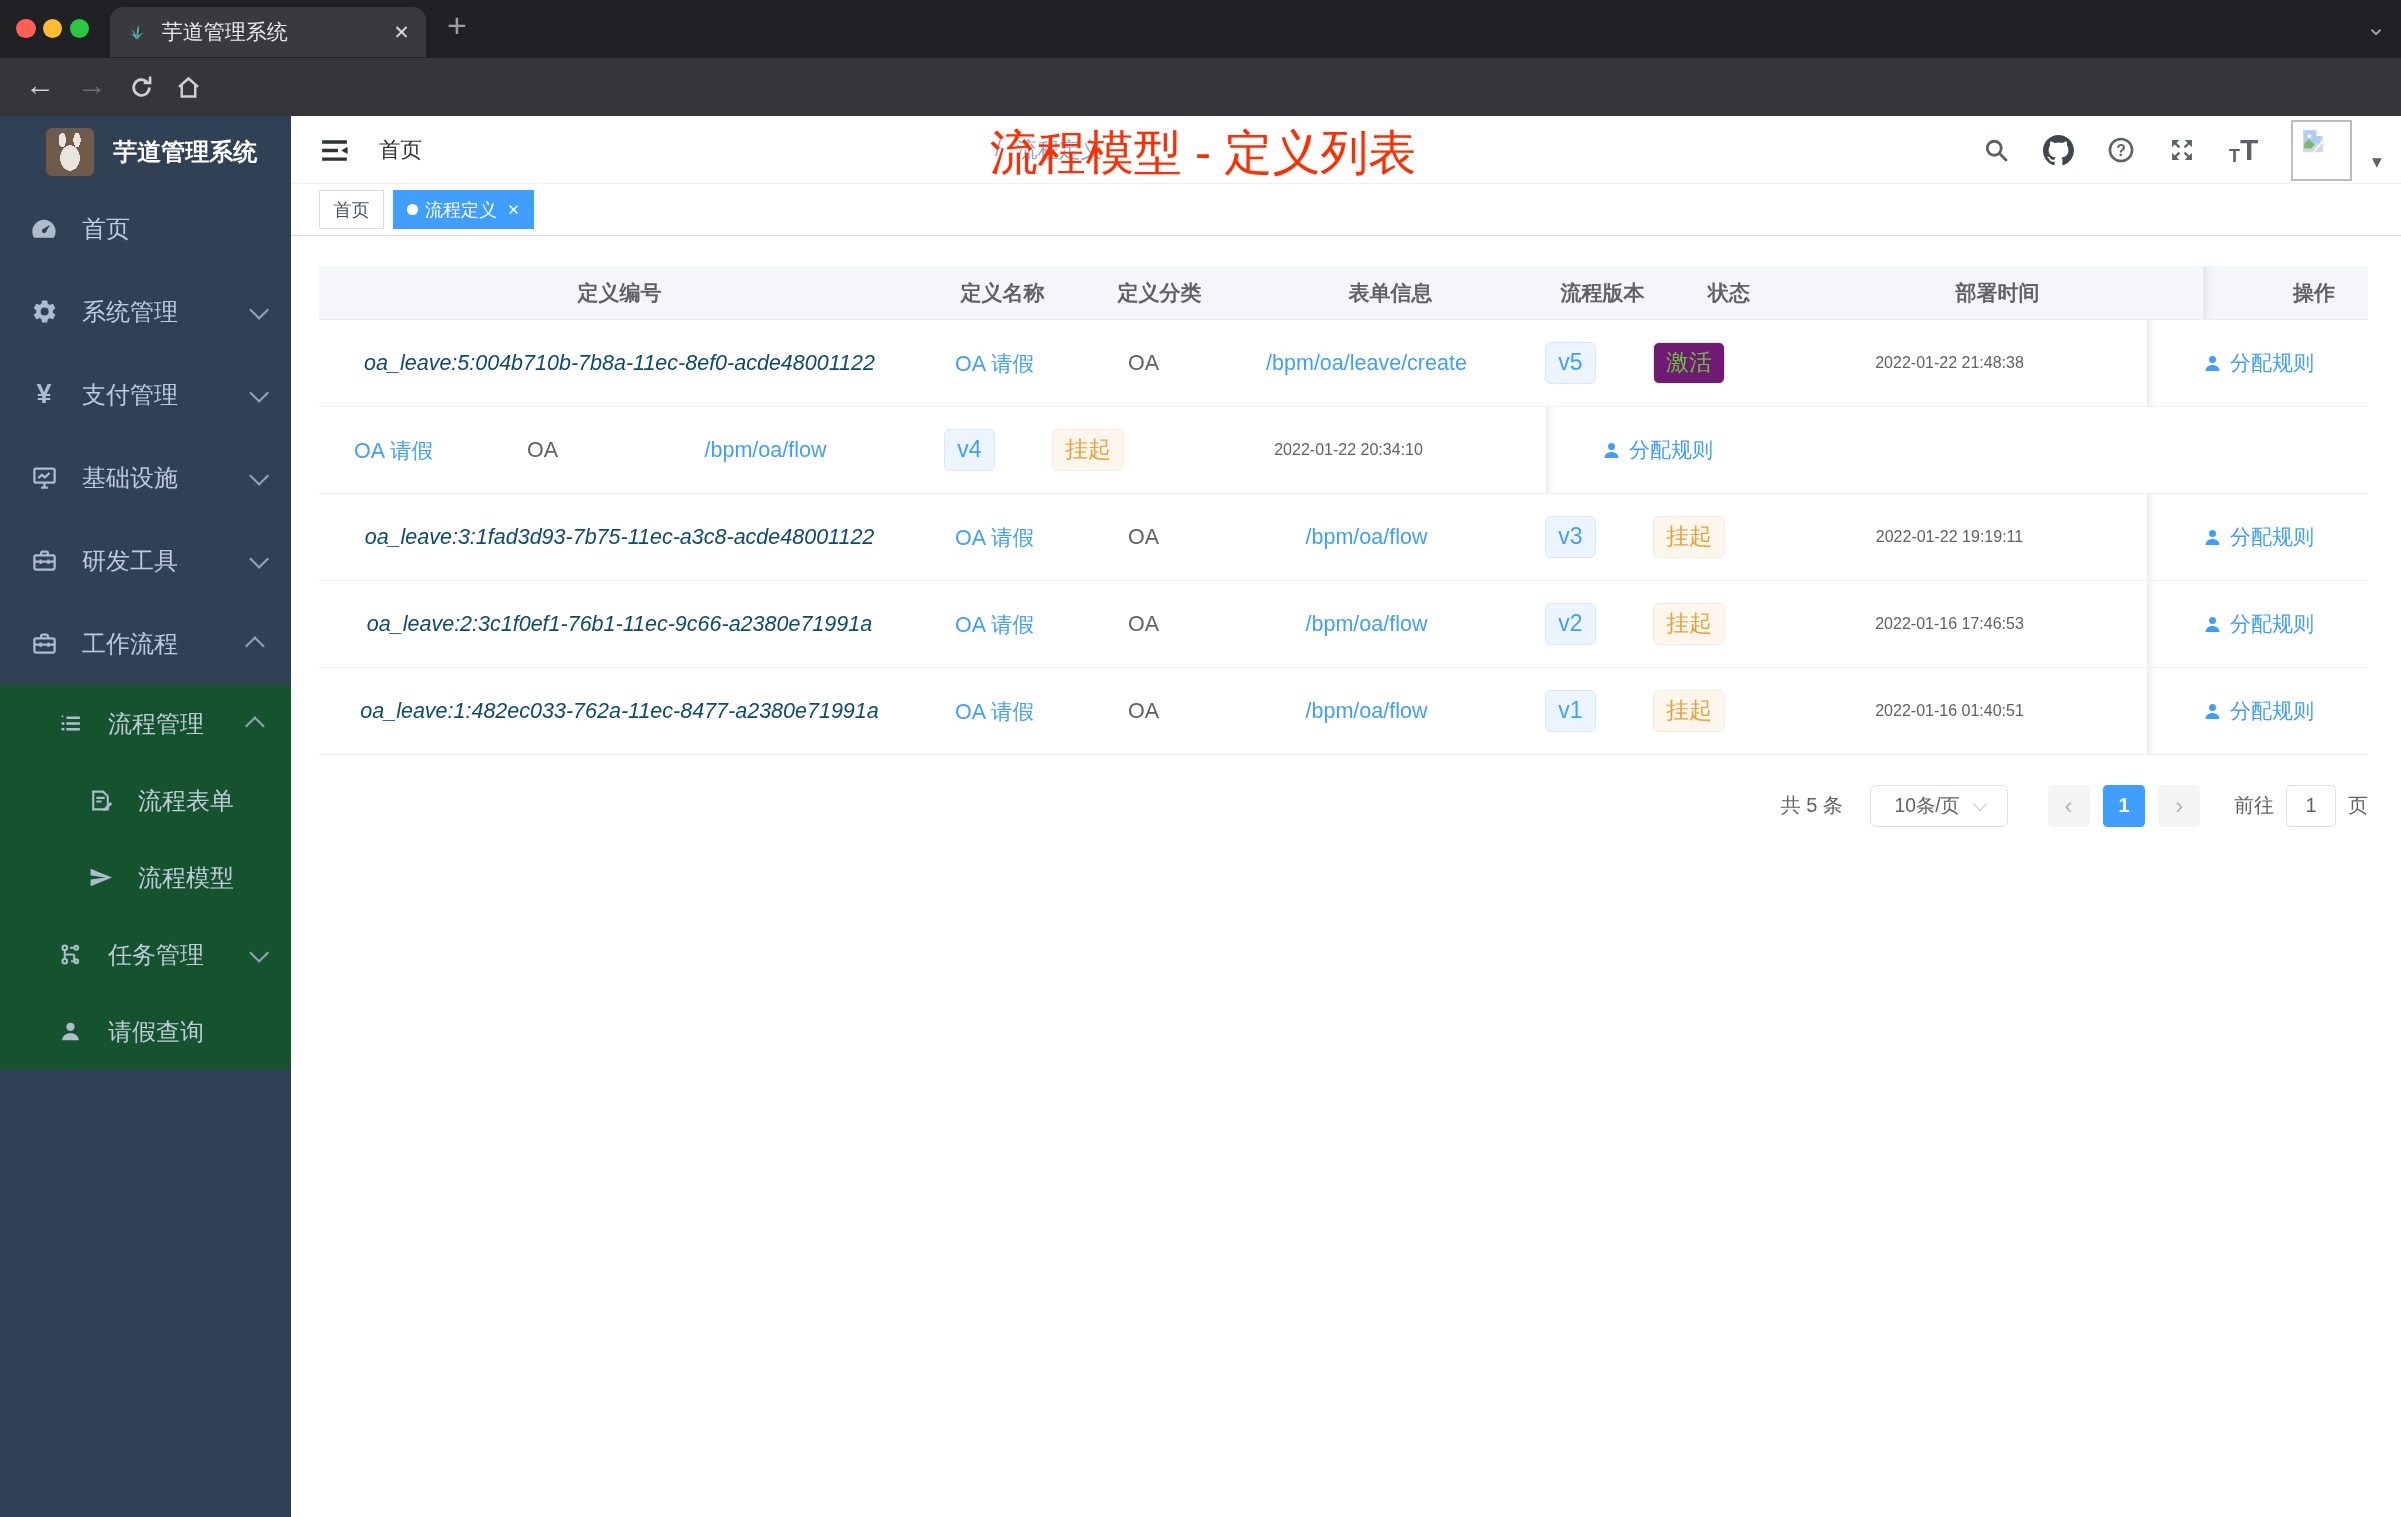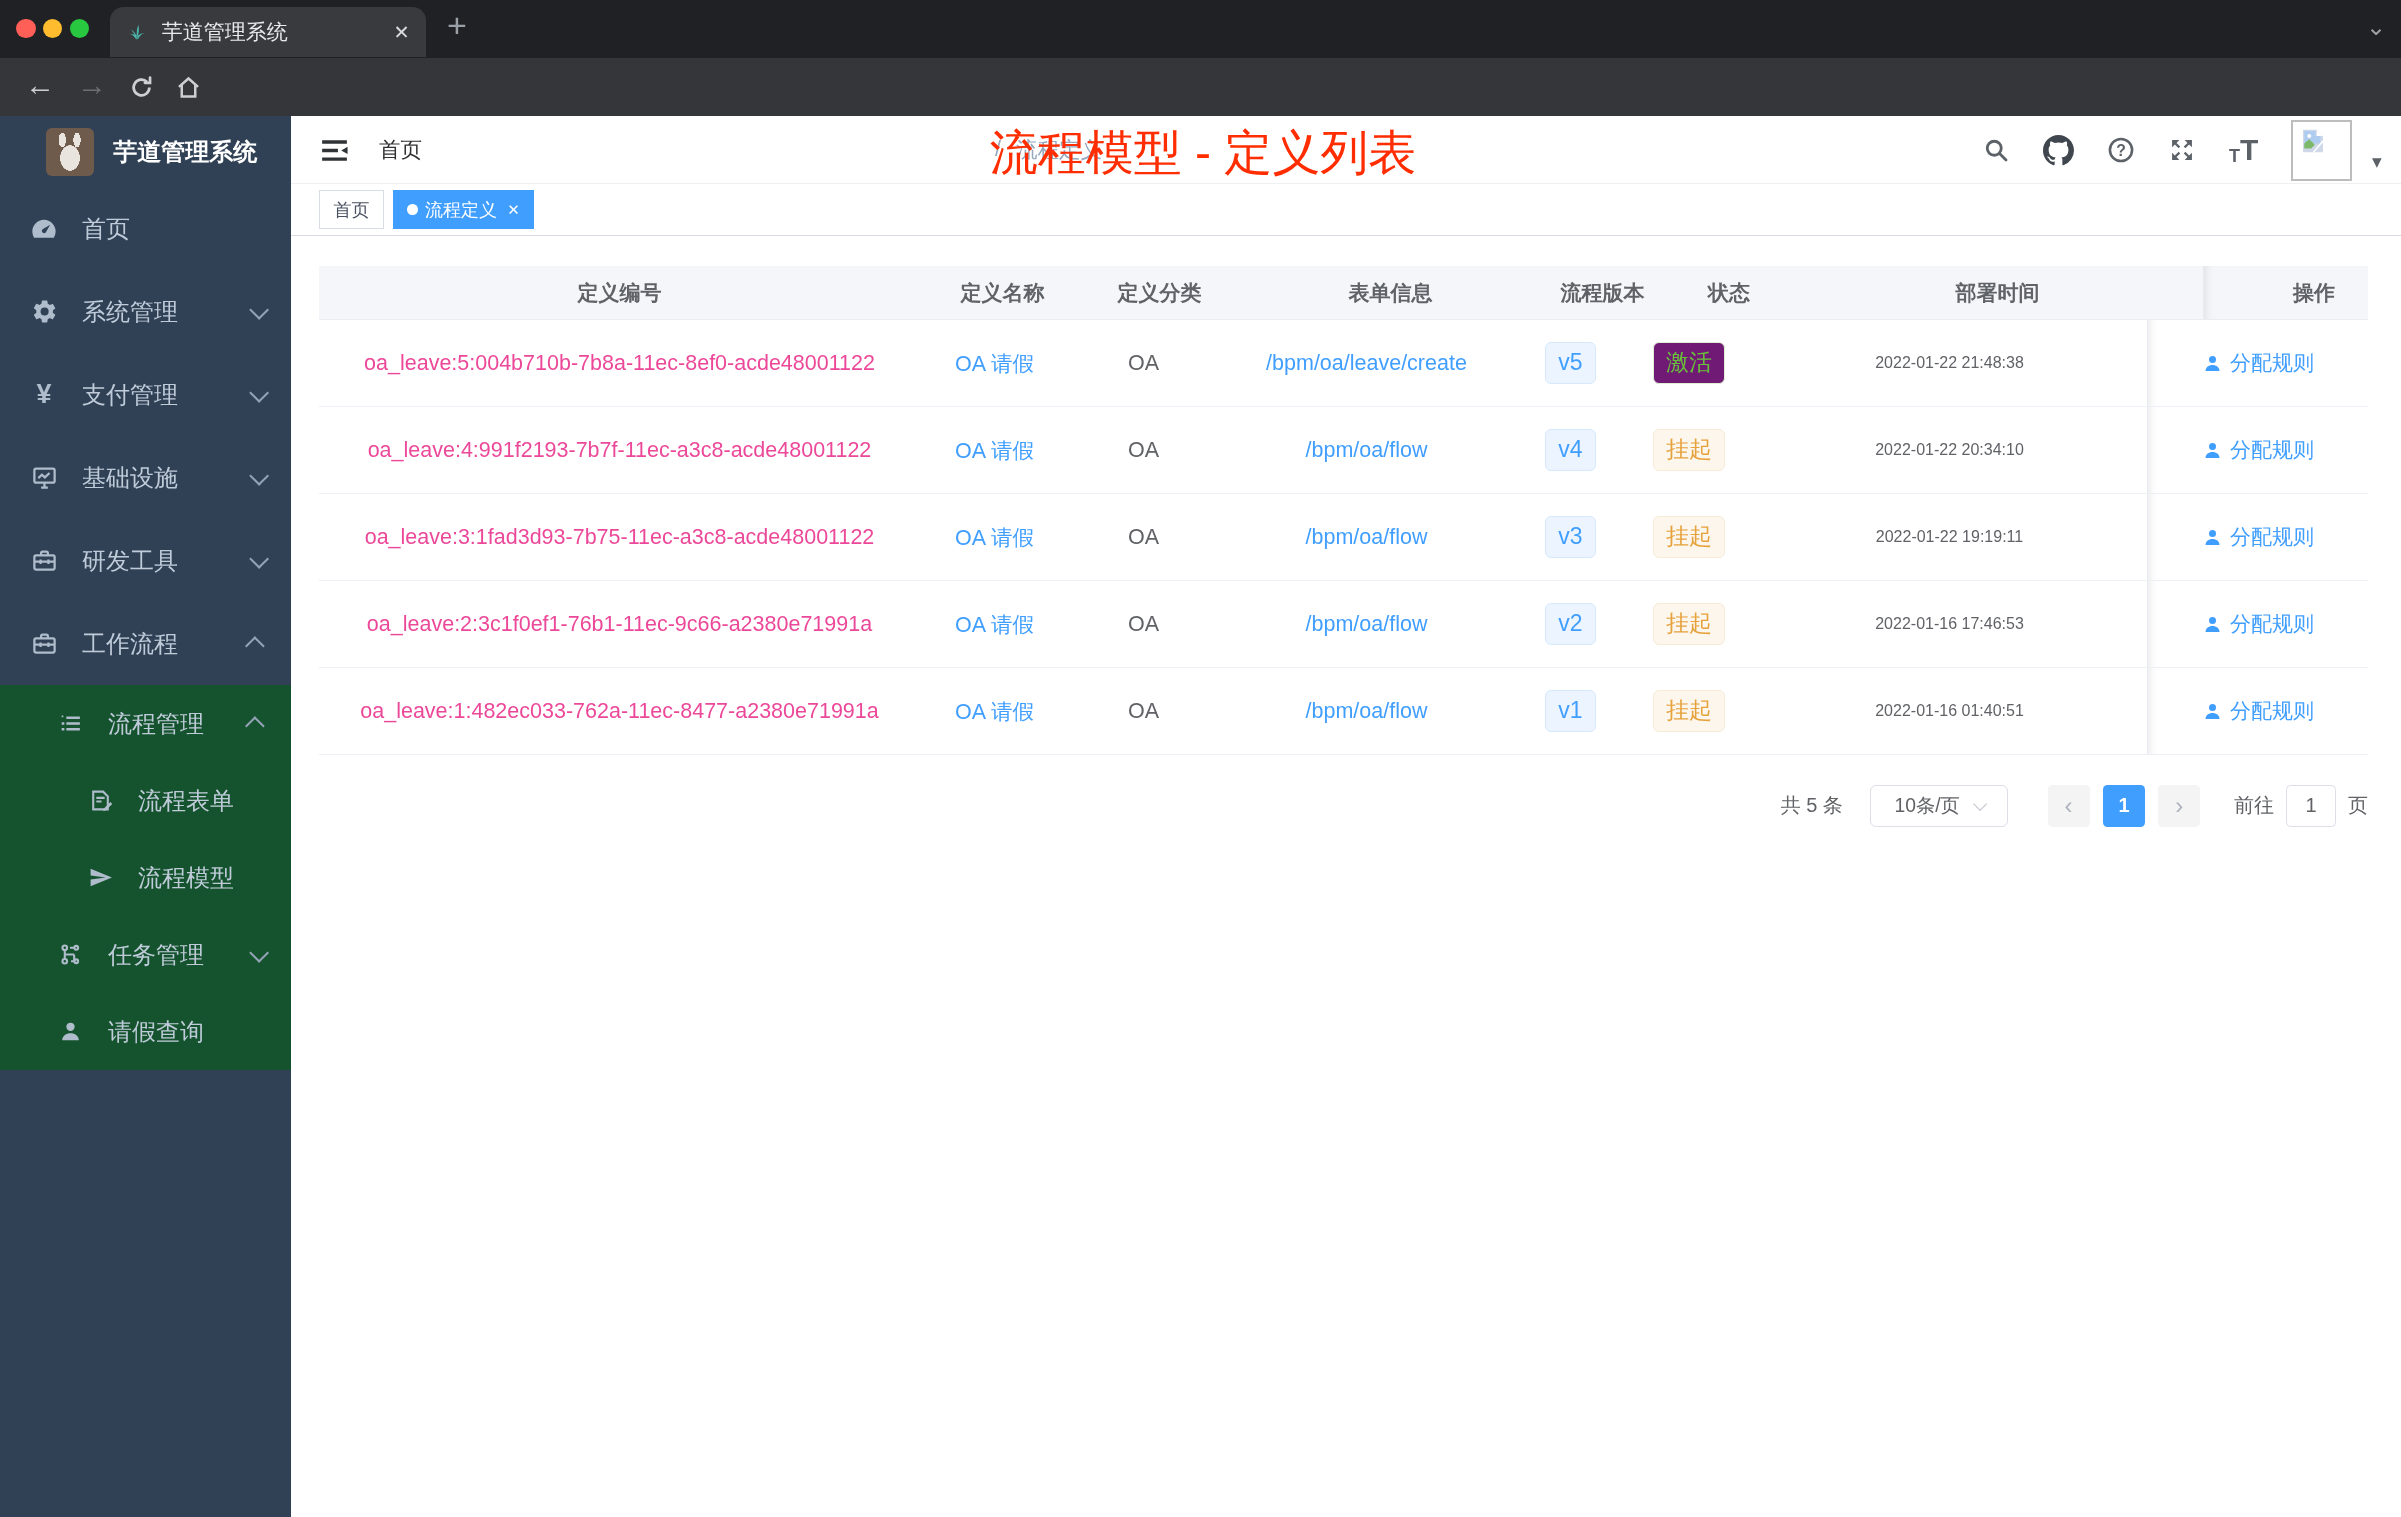--- a/index.html
+++ b/index.html
@@ -97,21 +97,21 @@
   
   .tablewrap{position:absolute;left:319px;top:266px;width:2049px;}
   .thead{display:flex;height:53px;background:#f4f6fa;border-bottom:1.5px solid #e9edf3;align-items:center;gap:8px;}
   .thead .cell{font-size:21px;font-weight:bold;color:#5f6368;}
   .trow{display:flex;height:86px;border-bottom:1.5px solid #edf0f5;align-items:center;background:#fff;}
   .cell{box-sizing:border-box;text-align:center;flex:none;display:flex;align-items:center;justify-content:center;}
   .c1{width:601px}.c2{width:149px}.c3{width:149px}.c4{width:297px}
   .c5{width:111px}.c6{width:126px}.c7{width:395px}
   .c8{width:221px;height:100%;border-left:1.5px solid #e7ebf1;
       box-shadow:inset 10.4px 0 10.4px -10.4px rgba(0,0,0,.12);}
-  .idtxt{font-size:21.5px;color:#ec4899;}
+  .idtxt{font-size:21.5px;color:#0c4a6e;font-style:italic;}
   .link{font-size:21.5px;color:#409eff;}
   .plain{font-size:21.5px;color:#606266;}
   .timetxt{font-size:16px;color:#606266;}
   .etag{display:inline-block;padding:6px 12px;border-radius:6px;font-size:23px;border:1.5px solid;line-height:1.2;}
   .etag.ver{background:#ecf5ff;border-color:#d6e9fc;color:#409eff;}
   .etag.succ{background:#701a75;border-color:#dff1d4;color:#67c23a;font-family:Liberation Serif, serif;}
   .etag.warn{background:#fdf6ec;border-color:#f8ecd9;color:#e6a23c;}
   .opslink{display:flex;align-items:center;gap:7px;color:#409eff;font-size:21px;}
   .opslink svg{width:21px;height:21px;}
 
@@ -410,21 +410,20 @@
         <svg viewBox="0 0 24 24" fill="#409eff">
               <circle cx="12" cy="7.5" r="4"></circle>
               <path d="M4 20.5c0-4.2 3.7-6.8 8-6.8s8 2.6 8 6.8z"></path>
             </svg>
         <span>分配规则</span>
       </span>
         </span>
     </div>
 
     <div class="trow">
-      <span class="cell c1 idtxt">oa_leave:4:991f2193-7b7f-11ec-a3c8-acde48001122</span>
       <span class="cell c2">
           <span class="link">OA 请假</span>
         </span>
       <span class="cell c3 plain">OA</span>
       <span class="cell c4">
           <span class="link">/bpm/oa/flow</span>
         </span>
       <span class="cell c5">
           <span class="etag ver">v4</span>
         </span>

